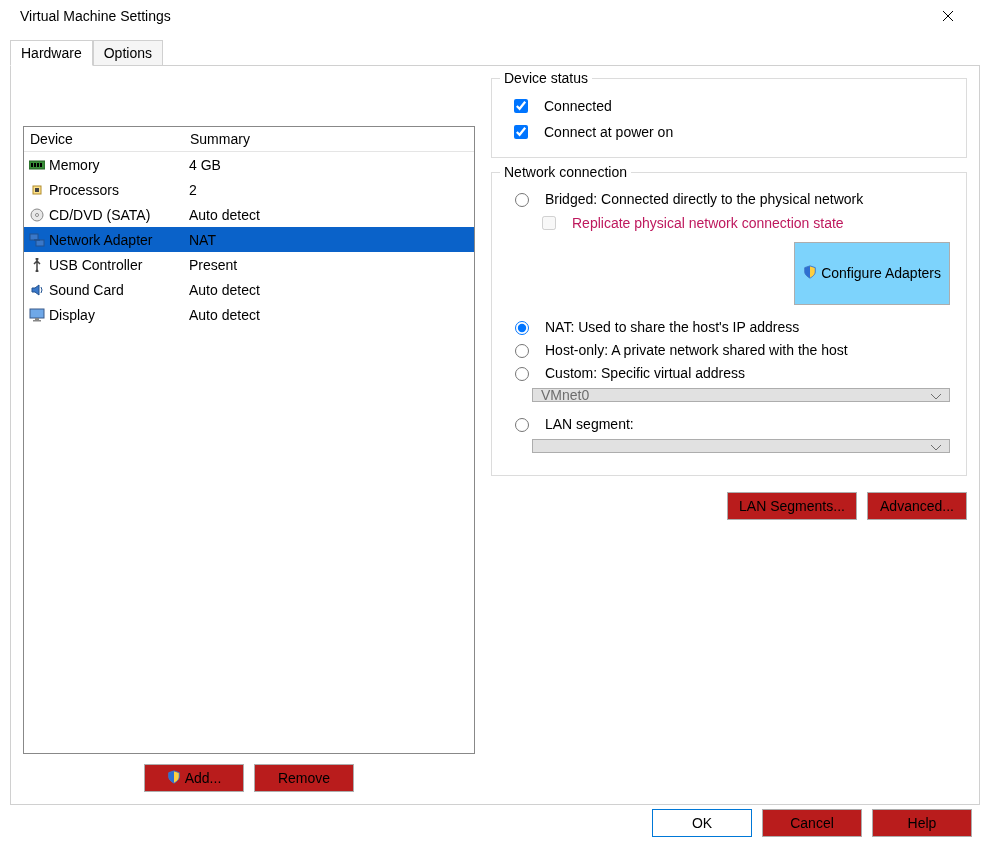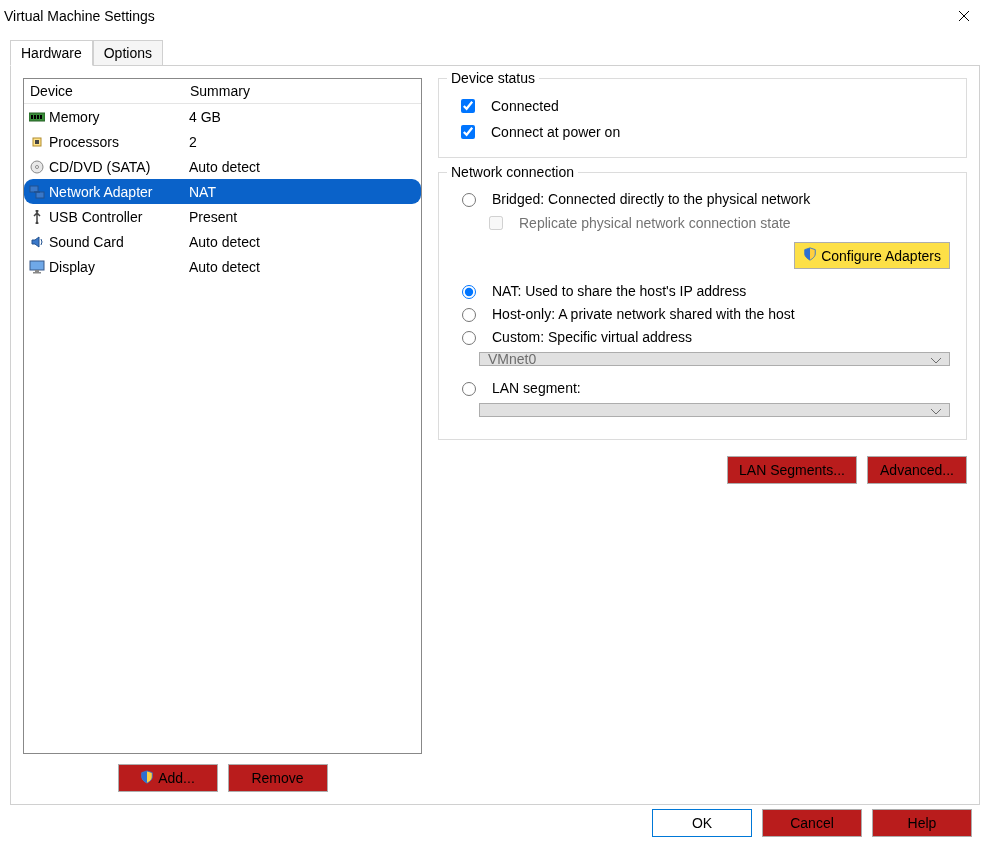--- a/index.html
+++ b/index.html
@@ -10,21 +10,21 @@
   background: #fff;
   color: #000;
   width: 990px;
   height: 847px;
   position: relative;
 }
 .titlebar {
   height: 32px;
   display: flex;
   align-items: center;
-  padding: 0 4px;
+  padding: 0 20px;
   font-size: 14px;
 }
 .titlebar .title { flex: 1; }
 .close-btn {
   width: 45px;
   height: 28px;
   display: flex;
   align-items: center;
   justify-content: center;
   cursor: pointer;
@@ -52,23 +52,24 @@
 }
 .tabpane {
   border: 1px solid #d0d0d0;
   padding: 12px;
   height: 740px;
   display: flex;
   gap: 16px;
 }
 
 .left-col {
-  width: 399px;
+  width: 452px;
   display: flex;
   flex-direction: column;
+  margin-top: 48px;
 }
 .device-listbox {
   border: 1px solid #888;
   flex: 1;
   overflow: hidden;
   background: #fff;
 }
 .list-header {
   display: flex;
   padding: 4px 6px 4px 6px;
@@ -79,22 +80,21 @@
 .list-rows {}
 .list-row {
   display: flex;
   align-items: center;
   padding: 2px 4px;
   height: 25px;
   cursor: pointer;
 }
 .list-row.selected {
   background: #0a62c9;
-  color: #ffffff;
-  border-radius: 9px;
+  color: #000000;
 }
 .row-icon {
   width: 18px;
   height: 18px;
   margin-right: 3px;
   display: flex;
   align-items: center;
   justify-content: center;
 }
 .row-device { width: 140px; }
@@ -160,26 +160,26 @@
   margin-left: 28px;
   color: #6d6d6d;
 }
 .sub-check input { accent-color:#888; }
 .cfg-adapters-row {
   display:flex;
   justify-content:flex-end;
   margin: 6px 4px 10px 0;
 }
 button.cfg {
-  background:#fde047;
+  background:#7dd3fc;
   border:1px solid #adadad;
-  padding:4px 8px;
+  padding:22px 8px;
   font-size:14px;
   display:inline-flex;
-  align-items:flex-end;
+  align-items:flex-start;
   gap:4px;
   cursor:pointer;
 }
 .combo {
   margin: 4px 4px 10px 28px;
   height: 14px;
   background:#e1e1e1;
   border:1px solid #adadad;
   display:flex;
   align-items:center;
@@ -207,21 +207,21 @@
   right:18px;
   display:flex;
   gap:10px;
 }
 .dialog-footer button.winbtn { min-width:100px; }
 button.ok {
   background:#fff;
   border:1.5px solid #0078d7;
 }
 
-.label-disabled { color:#737373; }
+.label-disabled { color:#be185d; }
 </style>
 </head>
 <body>
 
 <div class="titlebar">
   <div class="title">Virtual Machine Settings</div>
   <div class="close-btn">
     <span>
       <svg viewBox="0 0 10 10">
           <line x1="0" y1="0" x2="10" y2="10" stroke="#000" stroke-width="1"></line>

